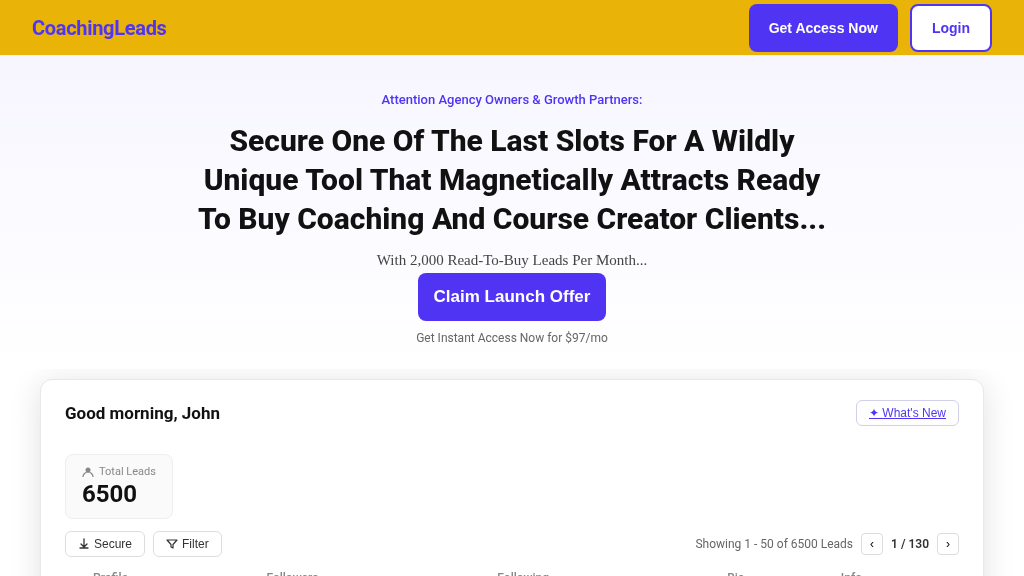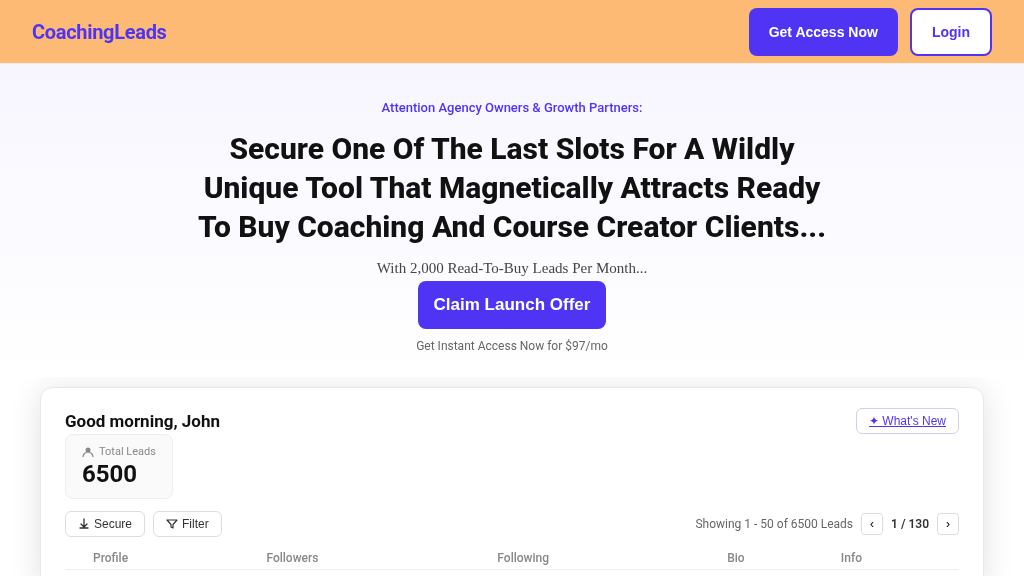--- a/index.html
+++ b/index.html
@@ -10,22 +10,22 @@
       min-height: 576px;
       overflow: hidden;
     }
 
     
     .navbar {
       display: flex;
       align-items: center;
       justify-content: space-between;
       padding: 0 32px;
-      height: 64px;
-      background: #fdba74;
+      height: 56px;
+      background: #eab308;
       border-bottom: 1px solid #f0f0f0;
     }
     .brand {
       font-size: 20px;
       font-weight: 700;
       color: #4f35f3;
       letter-spacing: -0.3px;
     }
     .nav-buttons {
       display: flex;
@@ -116,21 +116,21 @@
       background: #fff;
       border-radius: 12px;
       box-shadow: 0 4px 32px rgba(0,0,0,0.12);
       padding: 20px 24px 16px;
       border: 1px solid #e8e8e8;
     }
     .dash-header {
       display: flex;
       align-items: center;
       justify-content: space-between;
-      margin-bottom: 0;
+      margin-bottom: 28px;
     }
     .dash-title {
       font-size: 17px;
       font-weight: 700;
       color: #111;
     }
     .whats-new-btn {
       background: #fff;
       border: 1.5px solid #d0d0e8;
       border-radius: 6px;

